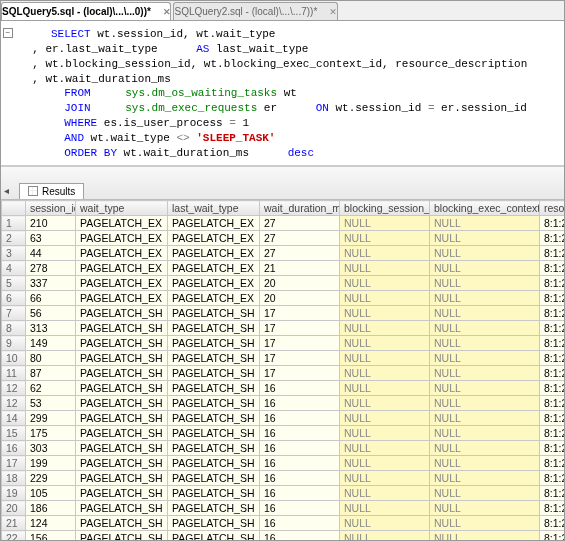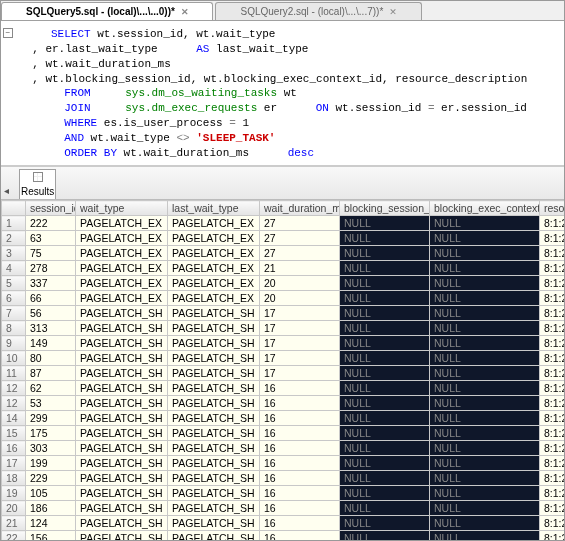--- a/index.html
+++ b/index.html
@@ -14,28 +14,28 @@
   }
 
   .tabs-bar {
     display: flex;
     background: #f0f0f0;
     border-bottom: 1px solid #a0a0a0;
     height: 20px;
     align-items: flex-end;
   }
   .doc-tab {
-    padding: 3px 24px;
+    padding: 3px 0;
     border: 1px solid #a0a0a0;
     border-bottom: none;
     background: #e8e8e8;
     margin-right: 2px;
     display: flex;
     align-items: flex-end;
-    gap: 6px;
+    gap: 12px;
     font-size: 10px;
     cursor: pointer;
     color: #666;
     border-radius: 3px 3px 0 0;
   }
   .doc-tab.active {
     background: #fff;
     font-weight: bold;
     color: #000;
   }
@@ -88,26 +88,25 @@
   }
   .result-tabs {
     display: flex;
     position: absolute;
     bottom: 0; left: 18px;
   }
   .result-tab {
     border: 1px solid #a0a0a0;
     border-bottom: none;
     background: #f4f4f4;
-    padding: 2px 1px;
+    padding: 2px 8px;
     font-size: 10px;
-    display: flex; align-items: center; gap: 4px;
+    display: flex; gap: 4px;
     cursor: pointer;
     color: #666;
-    flex-direction: column;
   }
   .result-tab.active { background: #fff; color:#000; }
   .grid-icon{width:10px;height:10px;display:inline-block;border:1px solid #888;background:linear-gradient(#eee,#eee) 0 3px/10px 1px no-repeat,linear-gradient(#eee,#eee) 3px 0/1px 10px no-repeat;}
   .msg-icon{width:10px;height:10px;display:inline-block;background:#fff;border:1px solid #888;position:relative;}
 
   .grid-wrap {
     height: calc(541px - 20px - 145px - 34px - 2px);
     overflow: auto;
     background:#fff;
   }
@@ -130,43 +129,43 @@
     background: linear-gradient(#fafafa,#e4e4e4);
     color: #444;
     font-weight: normal;
   }
   .rowhdr {
     background: linear-gradient(#fafafa,#e4e4e4);
     text-align: center;
     color: #666;
     width: 24px;
   }
-  .null { color: #888; background: #0f172a; }
+  .null { color: #888; background: #fef9c3; }
   td.valcell { background: #fffff0; }
 </style>
 </head>
 <body>
 
 <div class="tabs-bar">
   <div class="doc-tab active">
     <span>SQLQuery5.sql - (local)\...\...0))*</span>
     <span class="tab-close">✕</span>
   </div>
   <div class="doc-tab">
     <span>SQLQuery2.sql - (local)\...\...7))*</span>
     <span class="tab-close">✕</span>
   </div>
 </div>
 
 <div class="editor">
   <span class="gutter-mark">−</span>
   <div class="code-line"><span class="kw">SELECT</span><span> wt.session_id, wt.wait_type</span></div>
   <div class="code-line"><span>  , er.last_wait_type </span><span class="kw">AS</span><span> last_wait_type</span></div>
+  <div class="code-line"><span>  , wt.blocking_session_id, wt.blocking_exec_context_id, resource_description</span></div>
   <div class="code-line"><span>  , wt.wait_duration_ms</span></div>
-  <div class="code-line"><span>  , wt.blocking_session_id, wt.blocking_exec_context_id, resource_description</span></div>
   <div class="code-line"><span class="kw">  FROM</span><span class="ob"> sys.dm_os_waiting_tasks</span><span> wt</span></div>
   <div class="code-line"><span class="kw">  JOIN</span><span class="ob"> sys.dm_exec_requests</span><span> er </span><span class="kw">ON</span><span> wt.session_id </span><span class="op">=</span><span> er.session_id</span></div>
   <div class="code-line"><span class="kw">  WHERE</span><span> es.is_user_process </span><span class="op">=</span><span> 1</span></div>
   <div class="code-line"><span class="kw">  AND</span><span> wt.wait_type </span><span class="op">&lt;&gt;</span><span class="str"> 'SLEEP_TASK'</span></div>
   <div class="code-line"><span class="kw">  ORDER BY</span><span> wt.wait_duration_ms </span><span class="kw">desc</span></div>
 
 </div>
 
 <div class="splitter">
   <span class="left-arrow">◂</span>
@@ -198,41 +197,41 @@
           <th>last_wait_type</th>
           <th>wait_duration_ms</th>
           <th>blocking_session_id</th>
           <th>blocking_exec_context_id</th>
           <th>resource_description</th>
         </tr>
       </thead>
     <tbody id="tb">
         <tr>
           <td class="rowhdr">1</td>
-          <td class="valcell">222</td>
+          <td class="valcell">210</td>
           <td class="valcell">PAGELATCH_EX</td>
           <td class="valcell">PAGELATCH_EX</td>
           <td class="valcell">27</td>
           <td class="null">NULL</td>
           <td class="null">NULL</td>
           <td class="valcell">8:1:20354</td>
         </tr>
         <tr>
           <td class="rowhdr">2</td>
           <td class="valcell">63</td>
           <td class="valcell">PAGELATCH_EX</td>
           <td class="valcell">PAGELATCH_EX</td>
           <td class="valcell">27</td>
           <td class="null">NULL</td>
           <td class="null">NULL</td>
           <td class="valcell">8:1:20354</td>
         </tr>
         <tr>
           <td class="rowhdr">3</td>
-          <td class="valcell">75</td>
+          <td class="valcell">44</td>
           <td class="valcell">PAGELATCH_EX</td>
           <td class="valcell">PAGELATCH_EX</td>
           <td class="valcell">27</td>
           <td class="null">NULL</td>
           <td class="null">NULL</td>
           <td class="valcell">8:1:20354</td>
         </tr>
         <tr>
           <td class="rowhdr">4</td>
           <td class="valcell">278</td>

